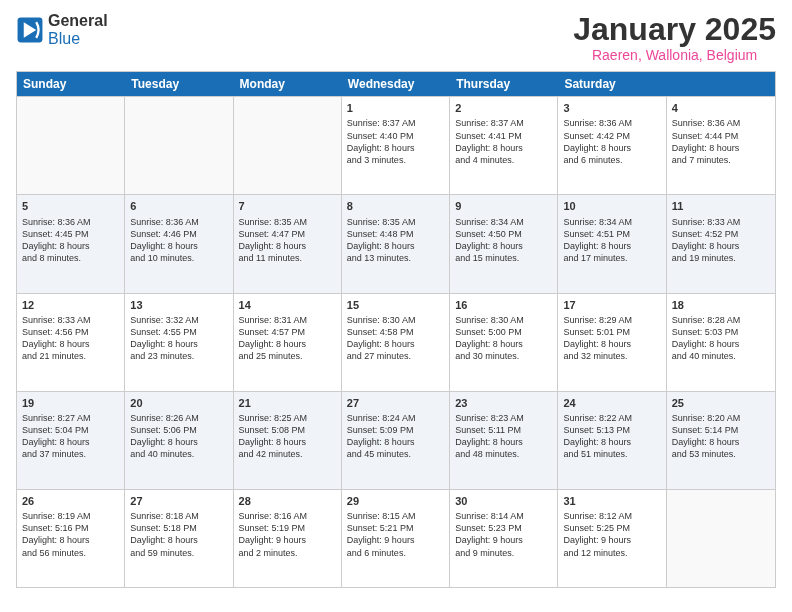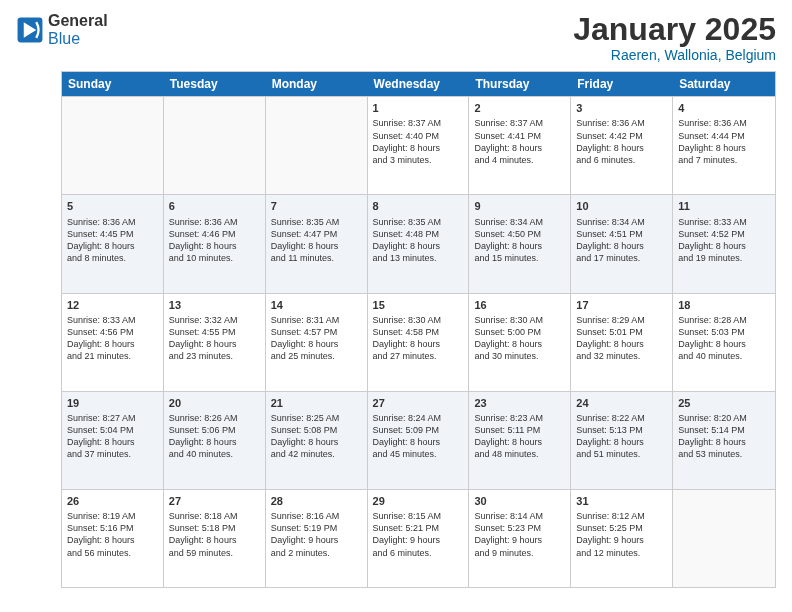--- a/index.html
+++ b/index.html
@@ -26,38 +26,37 @@
     .logo {
       display: flex;
       align-items: center;
       gap: 4px;
     }
     .logo-icon {
       width: 28px;
       height: 28px;
     }
     .title-block {
-      text-align: right;
+      text-align: center;
     }
     .month-title {
       font-size: 32px;
       font-weight: bold;
       color: #333;
       line-height: 1.1;
     }
     .location {
       font-size: 14px;
-      color: #0369a1;
+      color: #ec4899;
     }
     .calendar {
       flex: 1;
       display: flex;
       flex-direction: column;
       border: 1px solid #ccc;
-      margin-left: 45px;
     }
     .cal-header {
       display: grid;
       grid-template-columns: repeat(7, 1fr);
       background: #1a6eb5;
     }
     .cal-header-cell {
       color: #fff;
       font-size: 12px;
       font-weight: bold;
@@ -126,21 +125,20 @@
     </div>
   </div>
 
   <div class="calendar">
     <div class="cal-header">
     <div class="cal-header-cell">Sunday</div>
         <div class="cal-header-cell">Tuesday</div>
         <div class="cal-header-cell">Monday</div>
         <div class="cal-header-cell">Wednesday</div>
         <div class="cal-header-cell">Thursday</div>
-        <div class="cal-header-cell">Friday</div>
         <div class="cal-header-cell">Saturday</div>
       </div>
     <div class="cal-body">
     <div class="cal-row">
           <div class="cal-cell empty"></div>
           <div class="cal-cell empty"></div>
           <div class="cal-cell empty"></div>
           <div class="cal-cell">
             <div class="day-num">1</div>
             <div class="cell-text">Sunrise: 8:37 AM</div>

